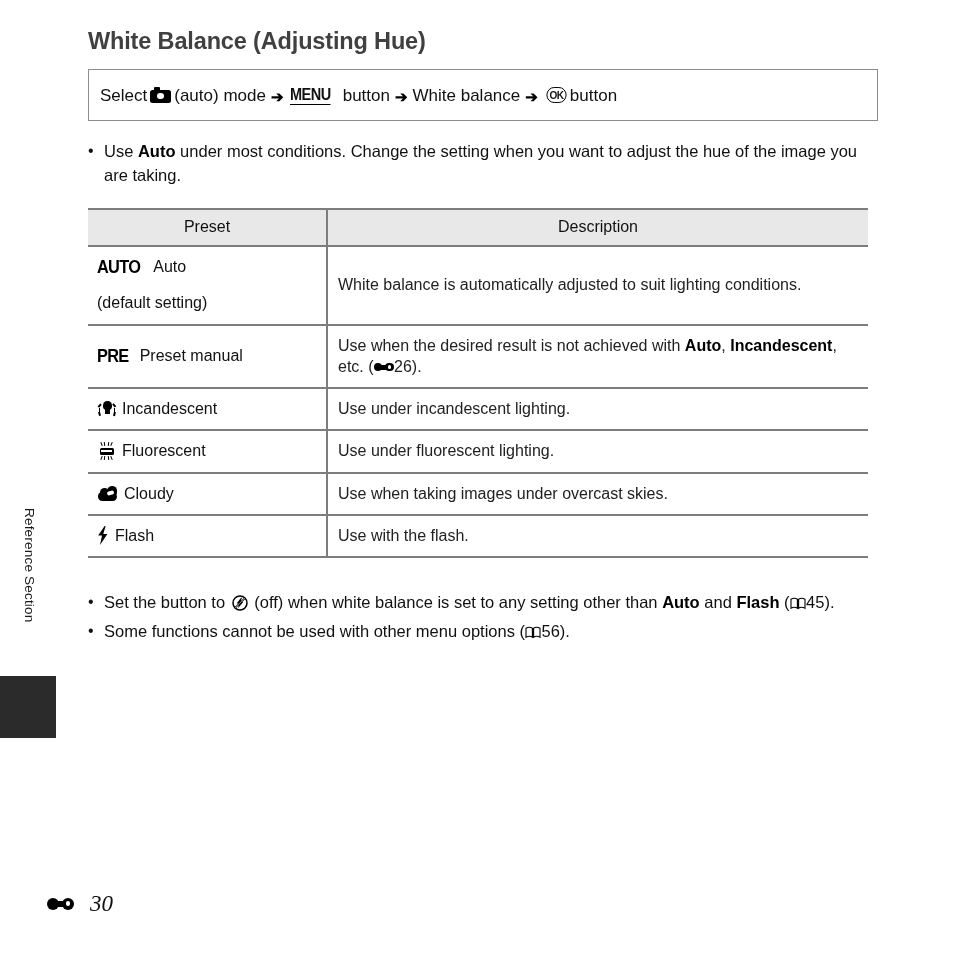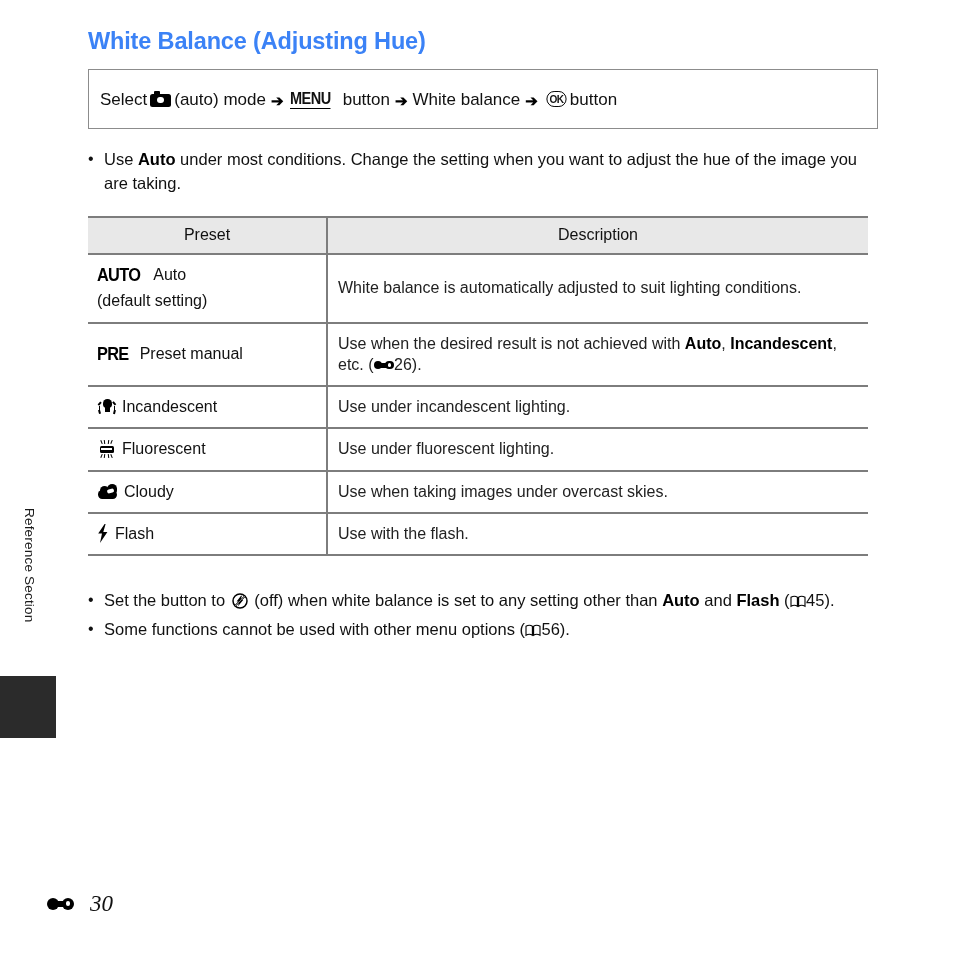--- a/index.html
+++ b/index.html
@@ -53,28 +53,28 @@
     width: 790px;
   }
 
   h1.page-title {
     font-size: 23.5px;
     font-weight: bold;
     letter-spacing: -0.15px;
     margin: 0;
     padding: 27px 0 0 0;
     line-height: 1.2;
-    color: #3b82f6;
+    color: #404040;
   }
 
   
   .navpath {
     margin-top: 14px;
     border: 1.6px solid #8c8c8c;
-    height: 60px;
+    height: 52px;
     display: flex;
     align-items: center;
     padding: 0 11px;
     box-sizing: border-box;
   }
   .navpath-text {
     font-size: 17px;
     line-height: 1;
     color: #111;
     display: flex;
@@ -206,21 +206,21 @@
     line-height: 1.33;
   }
   table.wb-table td.td-opt {
     border-right: 2.2px solid #7d7d7d;
     padding-left: 9px;
     color: #111;
   }
   table.wb-table tr:last-child td { border-bottom: 2.2px solid #7d7d7d; }
 
   .opt-line { display: flex; align-items: center; gap: 6px; }
-  .opt-sub { display: block; margin-top: 5px; }
+  .opt-sub { display: block; margin-top: 15px; }
 
   
   .glyph-code {
     font-family: "Liberation Sans Narrow", "Liberation Sans", sans-serif;
     font-weight: bold;
     font-size: 19px;
     letter-spacing: -0.8px;
     transform: scaleX(0.86);
     transform-origin: left center;
     display: inline-block;

